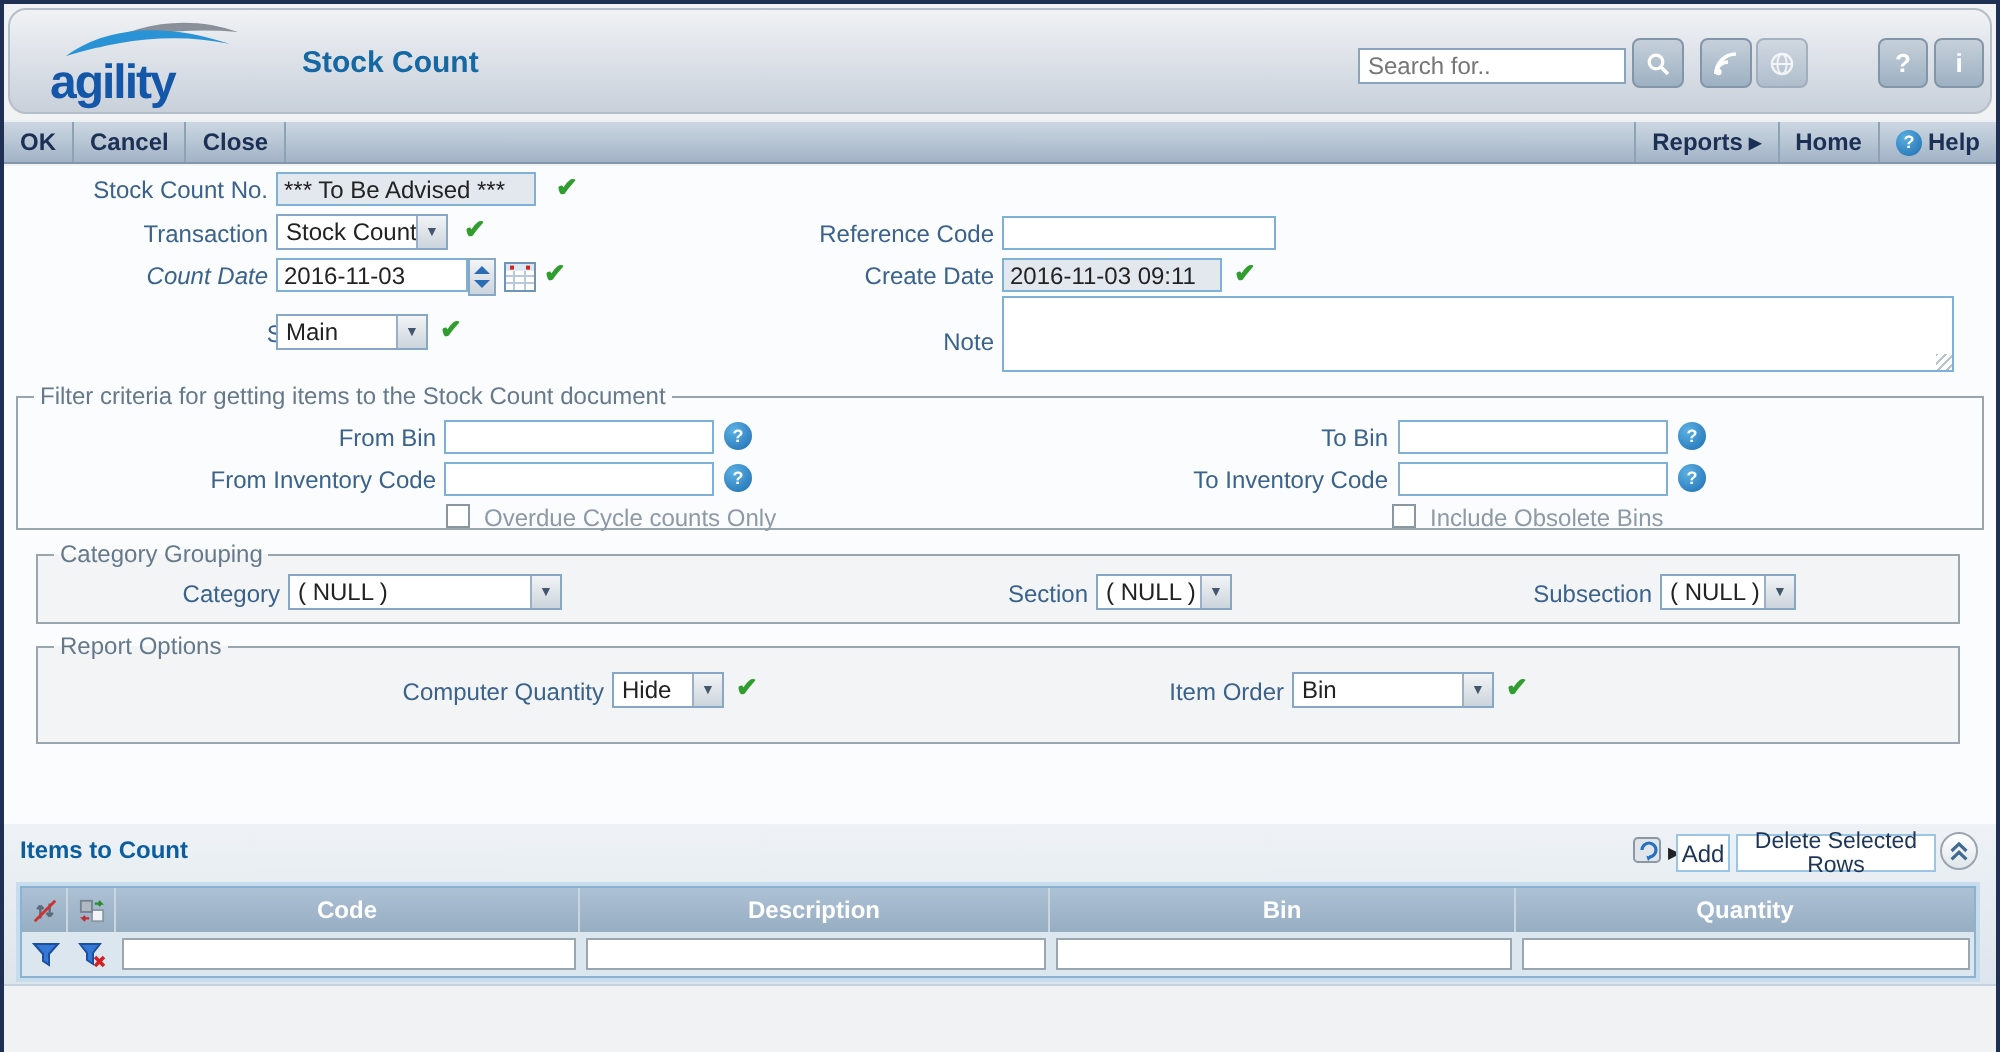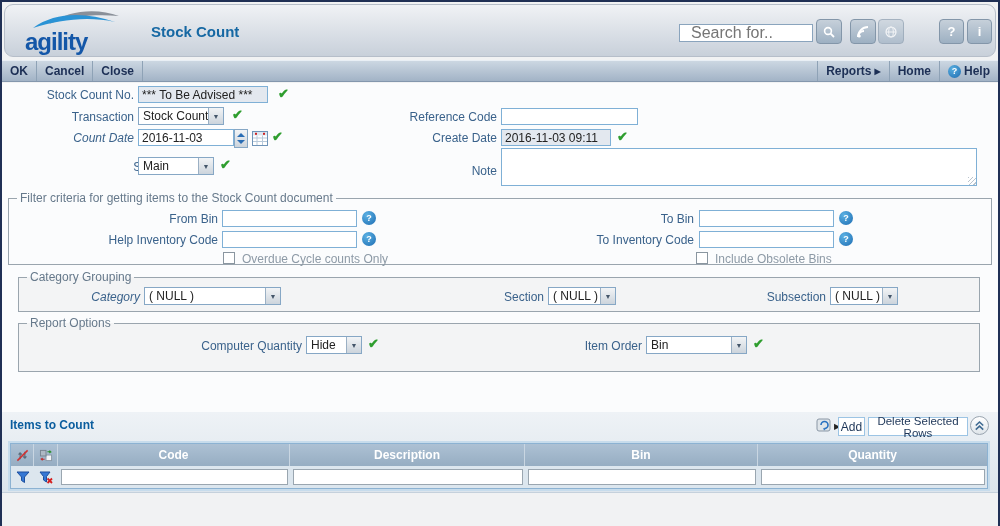--- a/index.html
+++ b/index.html
@@ -20,22 +20,22 @@
   .logo .word {
     position:absolute; left:6px; top:20px;
     font-size:24px; font-weight:bold; color:#1457a8; letter-spacing:-1px;
   }
   .page-title {
     position:absolute; left:146px; top:0; height:53px; line-height:53px;
     font-size:15px; font-weight:bold; color:#1668a3;
   }
   .search-input {
     position:absolute; left:674px; top:19px; width:134px; height:18px;
-    border:1px solid #8aa4bd; background:#fff; font-size:16px; color:#444;
-    padding:0 11px; font-family:"Liberation Sans",sans-serif;
+    border:1px solid #8aa4bd; background:#fff; font-size:12px; color:#444;
+    padding:0 4px; font-family:"Liberation Sans",sans-serif;
   }
   .sq-btn {
     position:absolute; top:14px; width:26px; height:25px;
     background:linear-gradient(#c6d0da,#9db0c2);
     border:1px solid #8396a9; border-radius:4px;
     display:flex; align-items:center; justify-content:center;
     color:#fff; font-weight:bold; font-size:13px; cursor:pointer;
   }
   .sq-btn.dim { opacity:.65; }
   
@@ -250,38 +250,38 @@
     <legend>Filter criteria for getting items to the Stock Count document</legend>
   </fieldset>
   <div class="lbl" style="left:100px; top:210px; width:116px;">From Bin</div>
   <input class="inp" style="left: 220px; top: 208px; width: 135px;" value="">
   <div class="helpdot" style="left:360px; top:209px;">?</div>
 
   <div class="lbl" style="left:560px; top:210px; width:132px;">To Bin</div>
   <input class="inp" style="left: 697px; top: 208px; width: 135px;" value="">
   <div class="helpdot" style="left:837px; top:209px;">?</div>
 
-  <div class="lbl" style="left:60px; top:231px; width:156px;">Help Inventory Code</div>
+  <div class="lbl" style="left:60px; top:231px; width:156px;">From Inventory Code</div>
   <input class="inp" style="left: 220px; top: 229px; width: 135px;" value="">
   <div class="helpdot" style="left:360px; top:230px;">?</div>
 
   <div class="lbl" style="left:536px; top:231px; width:156px;">To Inventory Code</div>
   <input class="inp" style="left: 697px; top: 229px; width: 135px;" value="">
   <div class="helpdot" style="left:837px; top:230px;">?</div>
 
   <div class="cbx" style="left:221px; top:250px;"></div>
   <div class="glbl" style="position:absolute; left:240px; top:250px;">Overdue Cycle counts Only</div>
 
   <div class="cbx" style="left:694px; top:250px;"></div>
   <div class="glbl" style="position:absolute; left:713px; top:250px;">Include Obsolete Bins</div>
 
   <fieldset class="gray" style="left:16px; top:268px; width:962px; height:42px;">
     <legend>Category Grouping</legend>
   </fieldset>
-  <div class="lbl" style="left:60px; top:288px; width:78px;font-style:italic;">Category</div>
+  <div class="lbl" style="left:60px; top:288px; width:78px;">Category</div>
   <div class="sel" style="left:142px; top:285px; width:137px;">
     <span class="txt">( NULL )</span>
     <span class="arr">▼</span>
   </div>
   <div class="lbl" style="left:470px; top:288px; width:72px;">Section</div>
   <div class="sel" style="left:546px; top:285px; width:68px;">
     <span class="txt">( NULL )</span>
     <span class="arr">▼</span>
   </div>
   <div class="lbl" style="left:736px; top:288px; width:88px;">Subsection</div>

